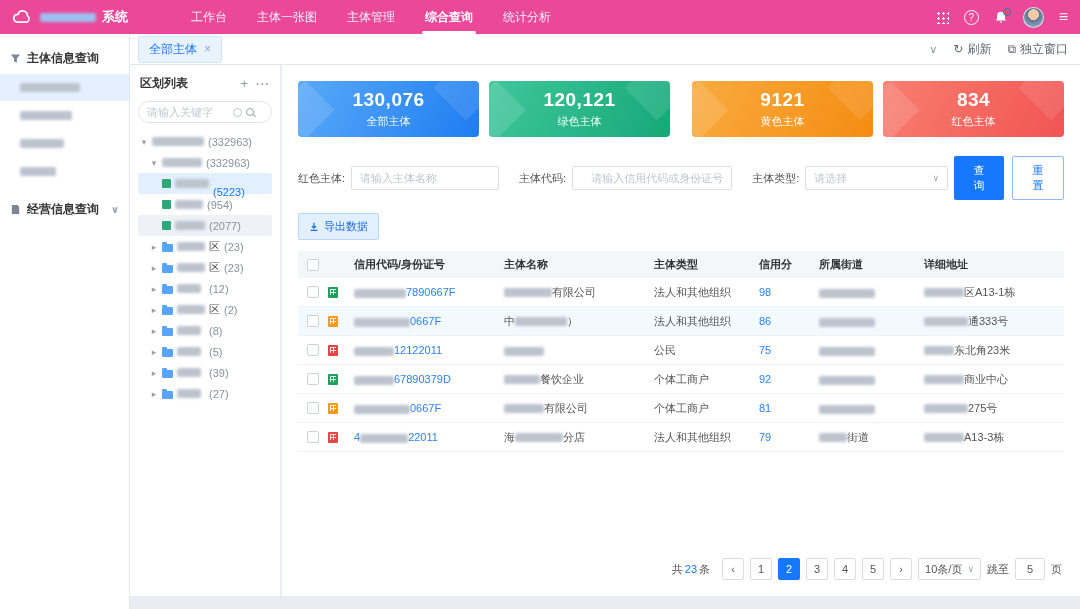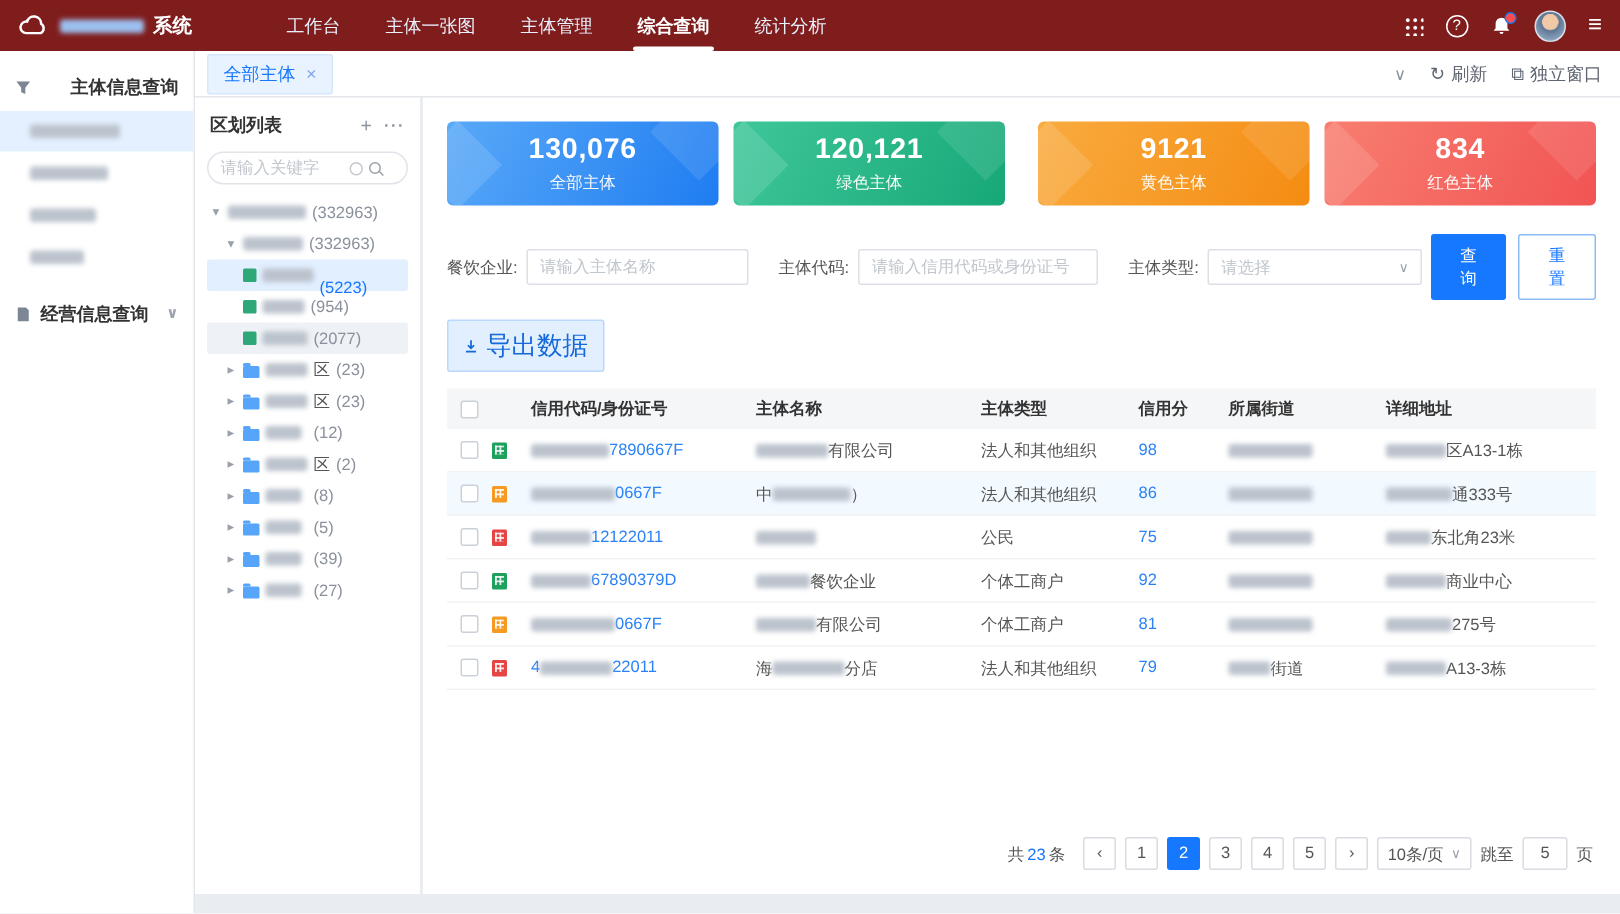--- a/index.html
+++ b/index.html
@@ -1,40 +1,40 @@
 <!DOCTYPE html>
 <html><head>
 <meta charset="utf-8">
 <style>
   *{margin:0;padding:0;box-sizing:border-box;}
   html,body{width:1080px;height:609px;overflow:hidden;}
   body{font-family:"Liberation Sans","DejaVu Sans",sans-serif;font-size:12px;color:#333;background:#e9edf2;}
   .app{width:1080px;height:609px;display:flex;flex-direction:column;}
 
   
-  .navbar{height:34px;background:#7f1d1d;display:flex;align-items:center;color:#fff;padding:0 12px;flex-shrink:0;}
+  .navbar{height:34px;background:#ec4899;display:flex;align-items:center;color:#fff;padding:0 12px;flex-shrink:0;}
   .logo{display:flex;align-items:center;gap:6px;font-size:13px;font-weight:bold;}
   .logo svg{width:22px;height:15px;}
   .nav-menu{display:flex;margin-left:48px;height:34px;}
   .nav-item{padding:0 15px;line-height:34px;font-size:12px;color:#eaf2ff;cursor:pointer;position:relative;}
   .nav-item.active{color:#fff;font-weight:bold;}
   .nav-item.active::after{content:'';position:absolute;left:12px;right:12px;bottom:0;height:3px;background:#fff;border-radius:2px;}
   .nav-right{margin-left:auto;display:flex;align-items:center;gap:15px;}
   .grid-dots{width:13px;height:13px;background-image:radial-gradient(circle,#fff 1.1px,transparent 1.4px);background-size:5px 5px;}
   .q-icon{width:15px;height:15px;border:1px solid #fff;border-radius:50%;font-size:10px;display:flex;align-items:center;justify-content:center;}
   .bell{position:relative;display:flex;}
   .bell svg{width:14px;height:14px;}
   .bell::after{content:'';position:absolute;top:-2px;right:-3px;width:6px;height:6px;background:#ff4d4f;border-radius:50%;border:1px solid #1778f2;}
   .avatar{width:21px;height:21px;border-radius:50%;background:radial-gradient(circle at 50% 35%,#f0c9a6 34%,#5b7393 36%,#8fa6c0 80%);border:1px solid rgba(255,255,255,.7);}
   .burger{font-size:16px;line-height:1;}
 
   
   .body{flex:1;display:flex;overflow:hidden;}
   .sidebar{width:130px;background:#fff;border-right:1px solid #e3e7ec;padding-top:10px;flex-shrink:0;}
-  .side-header{display:flex;align-items:center;gap:6px;padding:6px 10px;font-size:12px;font-weight:bold;color:#333;justify-content:space-between;}
+  .side-header{display:flex;align-items:center;gap:6px;padding:6px 10px;font-size:12px;font-weight:bold;color:#333;}
   .side-header svg{width:11px;height:11px;color:#7d8694;}
   .side-header .chev{margin-left:auto;color:#9aa1ab;font-size:10px;}
   .side-item{height:27px;display:flex;align-items:center;padding-left:20px;margin:1px 0;cursor:pointer;}
   .side-item.active{background:#e4f0ff;}
   .side-sec2{margin-top:10px;}
 
   .right-col{flex:1;display:flex;flex-direction:column;overflow:hidden;}
   
   .tabbar{height:31px;background:#fff;border-bottom:1px solid #e3e6ea;display:flex;align-items:center;padding:0 12px 0 8px;flex-shrink:0;}
   .tab{display:flex;align-items:center;gap:7px;background:#e9f3ff;border:1px solid #d5e7fb;color:#1677ff;font-size:12px;padding:4px 10px;border-radius:2px;cursor:pointer;}
@@ -81,29 +81,29 @@
   .c-blue{background:linear-gradient(115deg,#59a9f8,#1f7df1);}
   .c-green{background:linear-gradient(115deg,#3fc79a,#17a878);}
   .c-orange{background:linear-gradient(115deg,#f9ab3f,#f48c12);margin-left:12px;}
   .c-red{background:linear-gradient(115deg,#f87e70,#f15454);}
 
   .filters{display:flex;align-items:center;gap:6px;margin-top:19px;font-size:11px;color:#555;flex-shrink:0;}
   .filters .flabel{flex-shrink:0;}
   .inp{height:24px;border:1px solid #dcdfe6;border-radius:2px;padding:0 8px;font-size:11px;color:#333;outline:none;}
   .inp::placeholder{color:#c0c6cd;}
   .inp.name{width:148px;margin-right:14px;}
-  .inp.code{width:170px;margin-right:14px;}
+  .inp.code{width:170px;margin-right:14px;text-align:right;}
   .sel{width:152px;height:24px;border:1px solid #dcdfe6;border-radius:2px;display:flex;align-items:center;padding:0 8px;color:#c0c6cd;cursor:pointer;}
   .sel .chev{margin-left:auto;color:#9aa1ab;font-size:9px;}
   .fbtns{margin-left:auto;display:flex;gap:8px;}
   .btn-primary{background:#1677ff;color:#fff;border:none;border-radius:2px;padding:6px 16px;font-size:11px;cursor:pointer;}
   .btn-plain{background:#fff;color:#1677ff;border:1px solid #8cbcf7;border-radius:2px;padding:6px 16px;font-size:11px;cursor:pointer;}
 
   .export-row{margin-top:13px;flex-shrink:0;}
-  .btn-export{display:inline-flex;align-items:center;gap:5px;background:#e2effe;color:#1569da;border:1px solid #b9d8fb;border-radius:2px;padding:5px 10px;font-size:17px;cursor:pointer;}
+  .btn-export{display:inline-flex;align-items:center;gap:5px;background:#e2effe;color:#1569da;border:1px solid #b9d8fb;border-radius:2px;padding:5px 10px;font-size:11px;cursor:pointer;}
   .btn-export svg{width:10px;height:10px;}
 
   .table{margin-top:11px;font-size:11px;flex-shrink:0;}
   .thead{display:flex;align-items:center;background:#f5f6f8;height:27px;font-weight:bold;color:#333;}
   .tr{display:flex;align-items:center;height:29px;border-bottom:1px solid #f0f2f4;color:#555;cursor:pointer;}
   .tr.alt{background:#f2f9ff;}
   .c-cb{width:30px;display:flex;justify-content:center;flex-shrink:0;}
   .c-st{width:26px;flex-shrink:0;display:flex;align-items:center;}
   .c-code{width:150px;flex-shrink:0;}
   .c-name{width:150px;flex-shrink:0;}
@@ -325,21 +325,21 @@
               <span class="num">9121</span>
               <span class="lbl">黄色主体</span>
             </div>
             <div class="card c-red">
               <span class="num">834</span>
               <span class="lbl">红色主体</span>
             </div>
           </div>
 
           <div class="filters">
-            <span class="flabel">餐饮企业:</span>
+            <span class="flabel">红色主体:</span>
             <input class="inp name" placeholder="请输入主体名称" style="">
             <span class="flabel">主体代码:</span>
             <input class="inp code" placeholder="请输入信用代码或身份证号" style="">
             <span class="flabel">主体类型:</span>
             <div class="sel">
               <span>请选择</span>
               <span class="chev">∨</span>
             </div>
             <div class="fbtns">
               <button class="btn-primary">查询</button>

